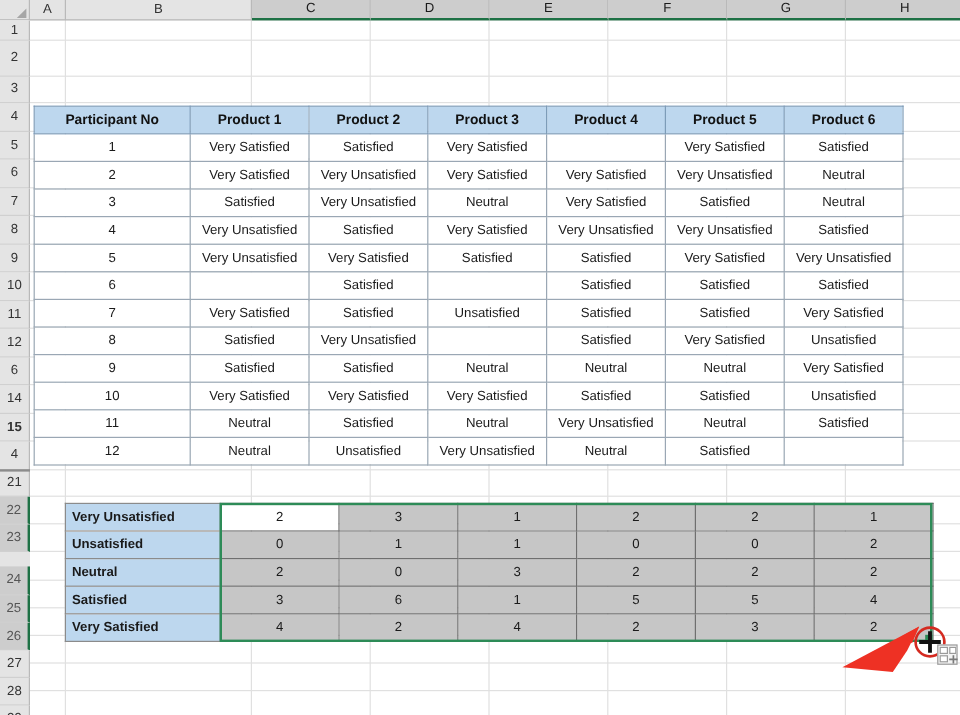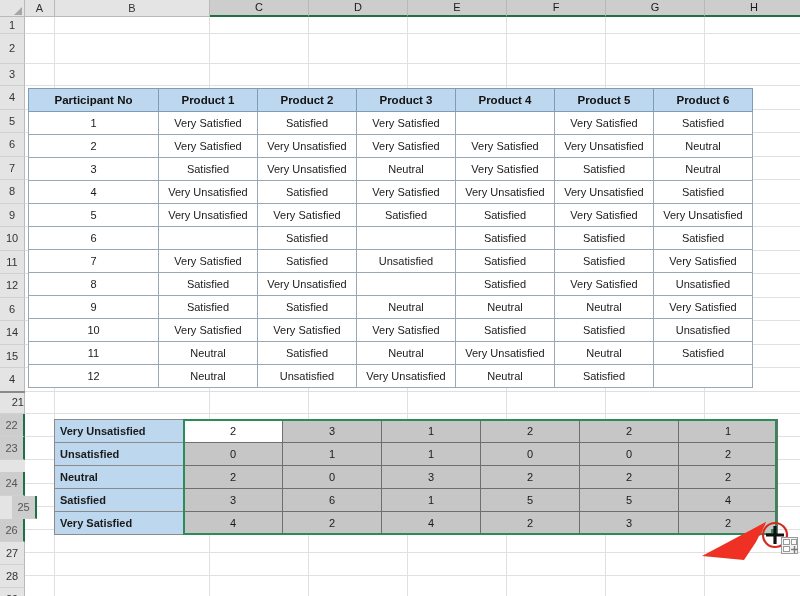--- a/index.html
+++ b/index.html
@@ -349,39 +349,39 @@
       </div>
       <div class="row-cell" style="height: 24px;">
         <span>12</span>
       </div>
       <div class="row-cell" style="height: 23px;">
         <span>6</span>
       </div>
       <div class="row-cell" style="height: 24px;">
         <span>14</span>
       </div>
-      <div class="row-cell" style="height: 23px;">
+      <div class="row-cell" style="height: 23px; font-weight: bold;">
         <span>15</span>
       </div>
       <div class="row-cell" style="height: 24px;">
         <span>4</span>
       </div>
-      <div class="row-cell" style="height: 22px; justify-content: flex-end;">
+      <div class="row-cell" style="height: 22px;">
         <span>21</span>
       </div>
       <div class="row-cell sel" style="height: 23px;">
         <span>22</span>
       </div>
       <div class="row-cell sel" style="height: 23px;">
         <span>23</span>
       </div>
       <div class="row-cell sel" style="height: 24px; margin-top: 12px;">
         <span>24</span>
       </div>
-      <div class="row-cell sel" style="height: 23px; margin-left: 12px;">
+      <div class="row-cell sel" style="height: 23px;">
         <span>25</span>
       </div>
       <div class="row-cell sel" style="height: 23px;">
         <span>26</span>
       </div>
       <div class="row-cell" style="height: 23px;">
         <span>27</span>
       </div>
       <div class="row-cell" style="height: 23px;">
         <span>28</span>

